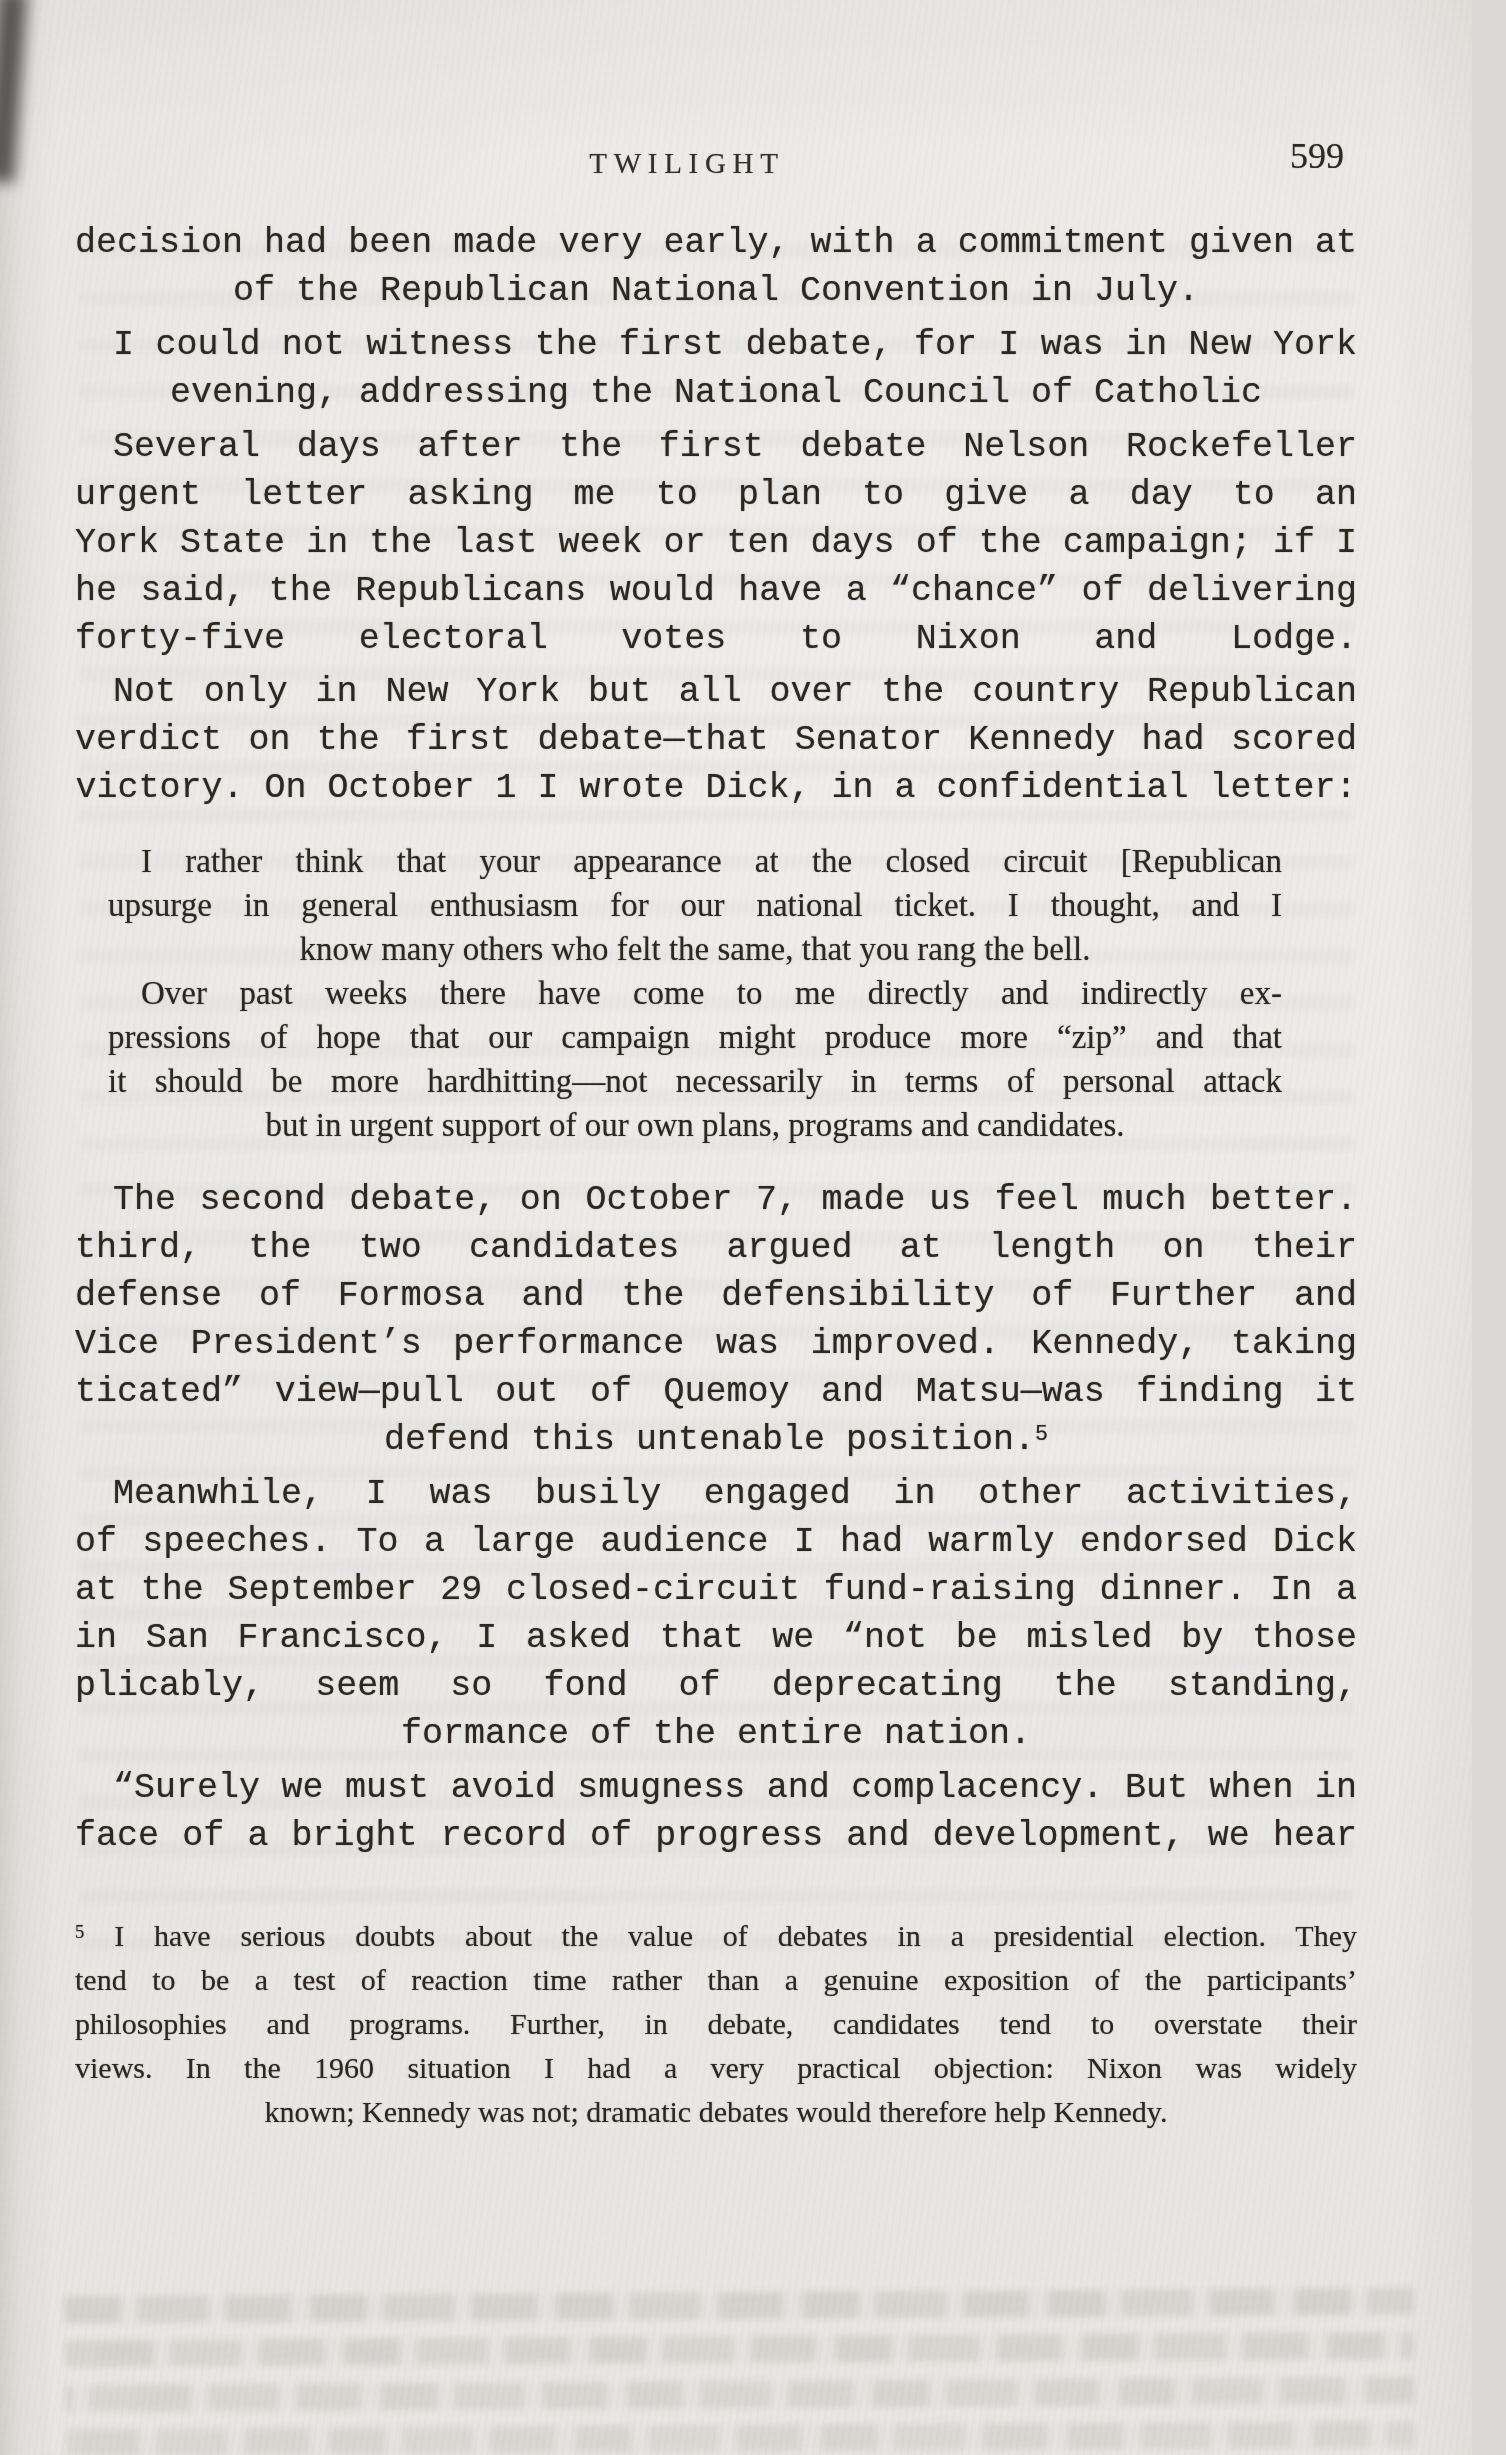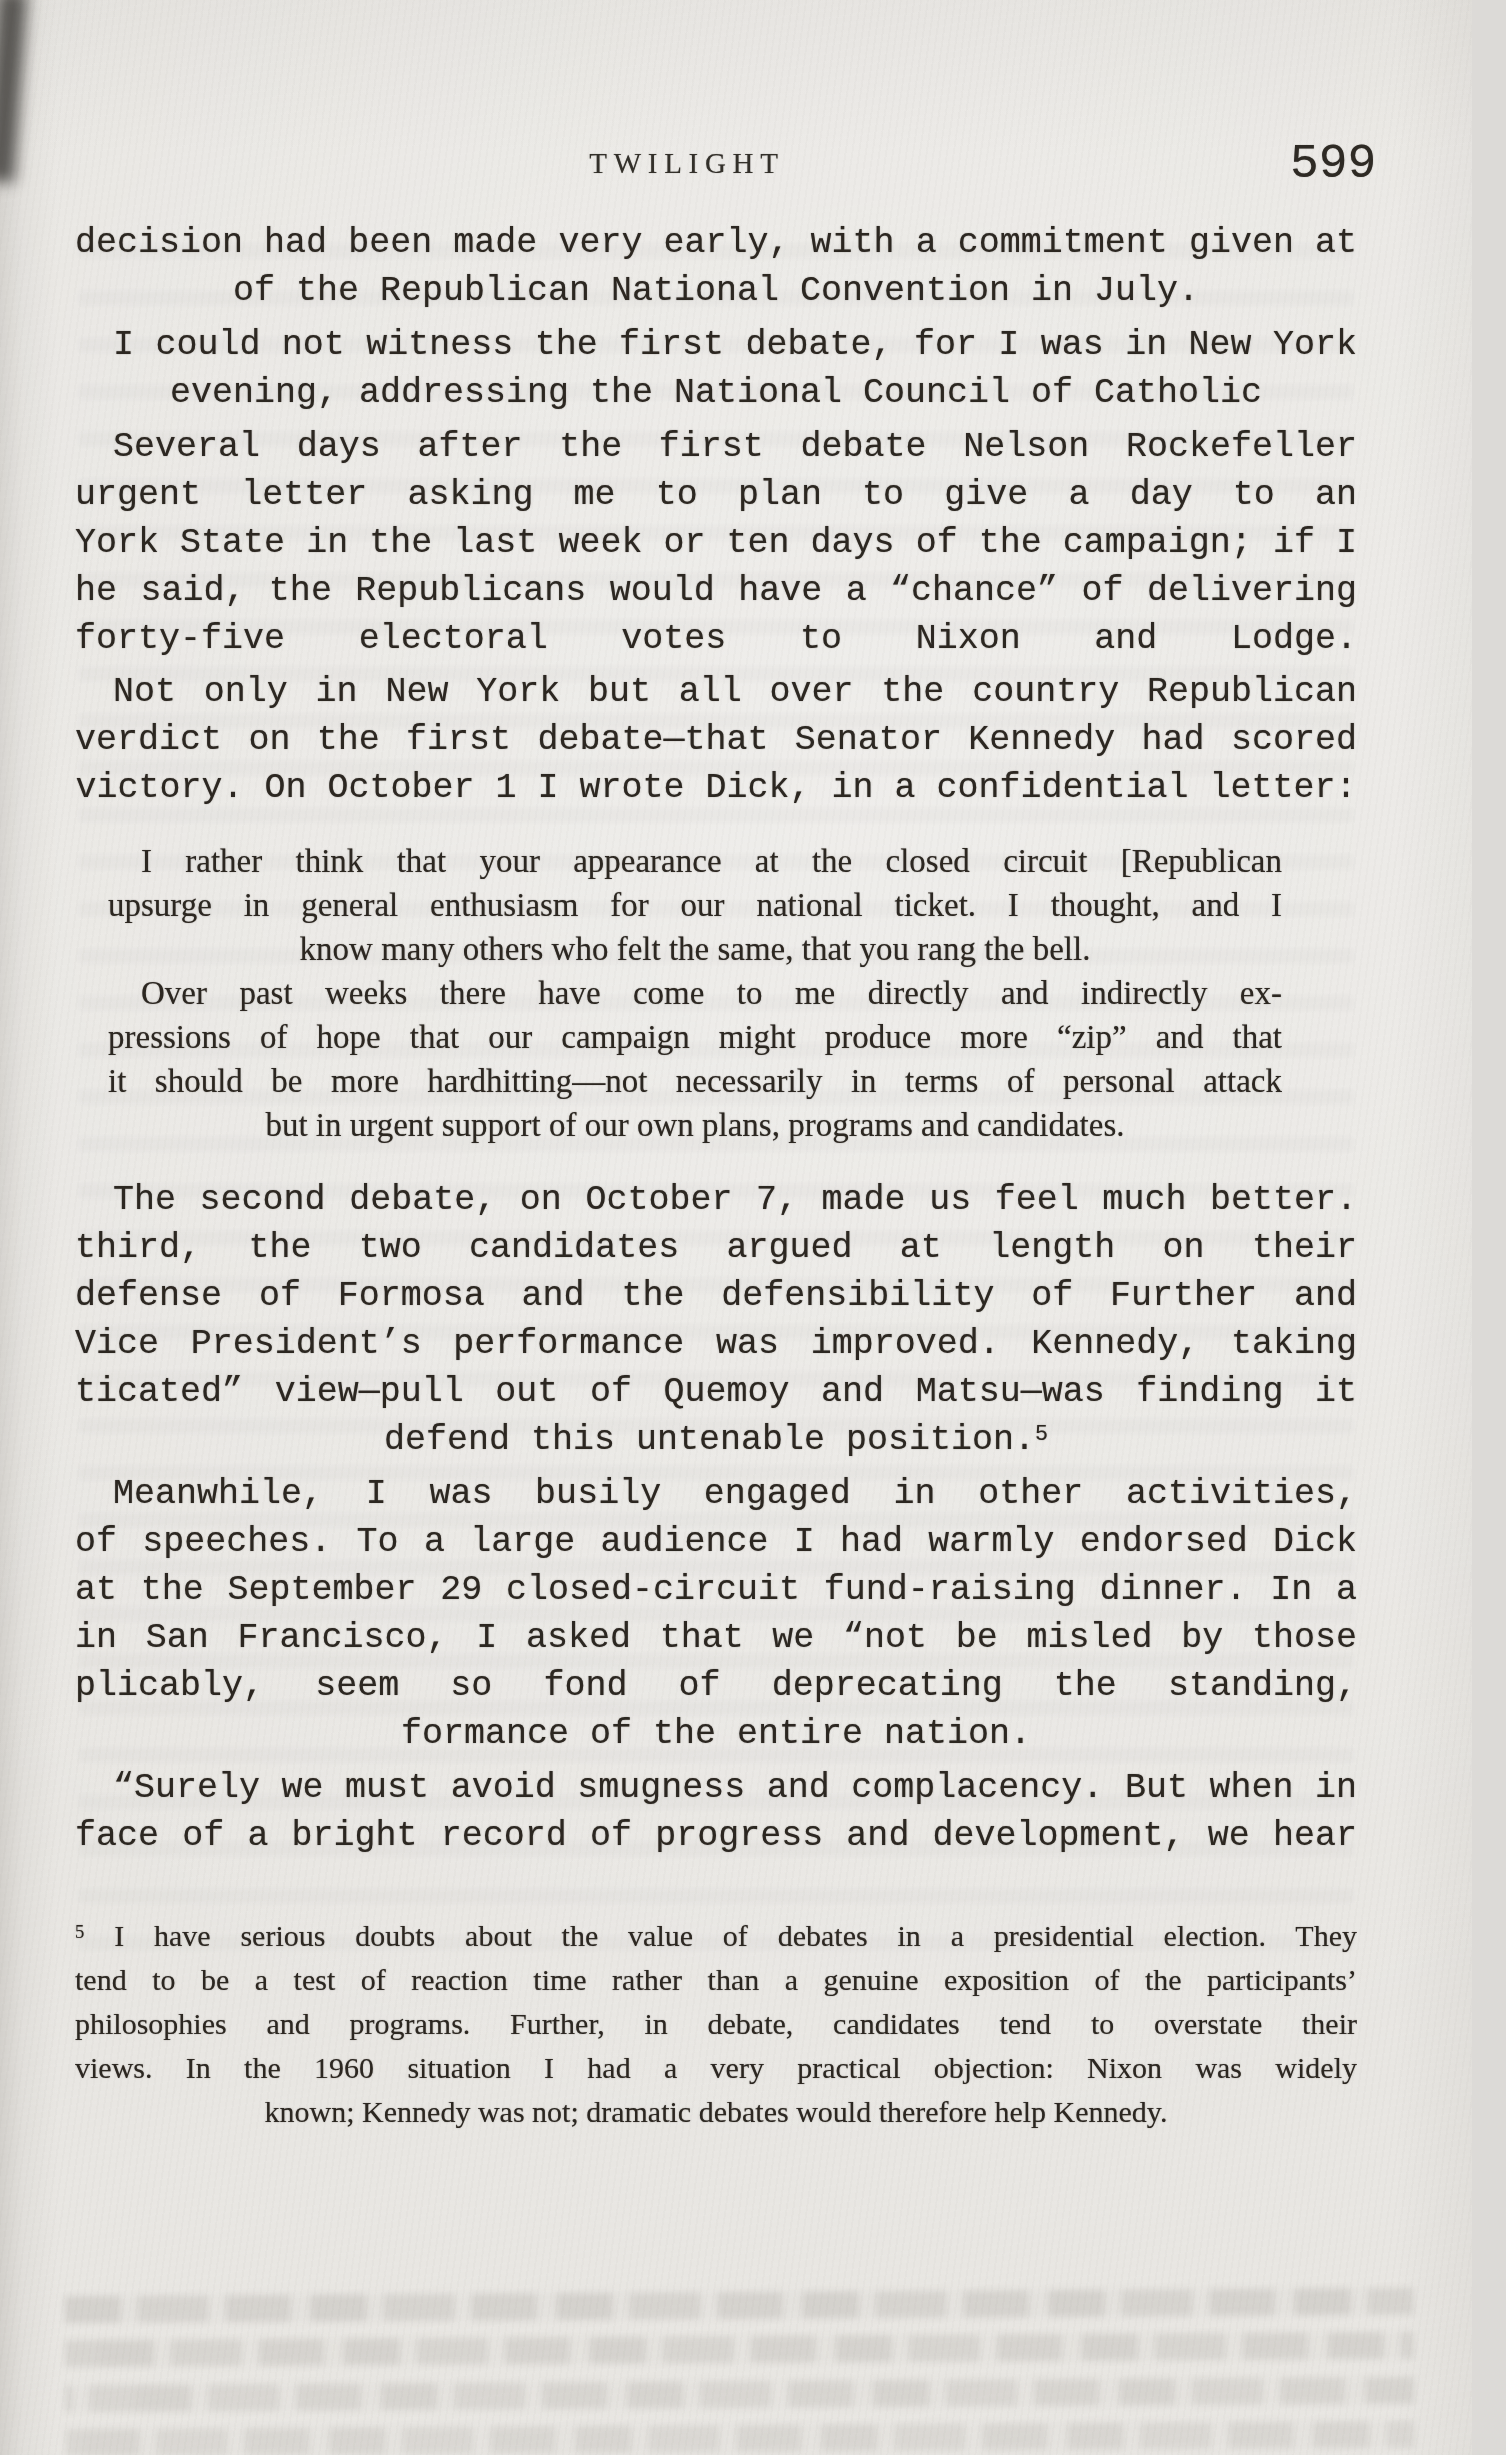--- a/index.html
+++ b/index.html
@@ -37,25 +37,24 @@
   
   .running-head {
     position: absolute; top: 144px; left: 0; width: 1374px;
     text-align: center;
     font-size: 29px; line-height: 38px;
     letter-spacing: 6.7px;
     color: #33302a;
     text-shadow: 0 0 1px rgba(51,48,42,0.55);
   }
   .folio {
-    position: absolute; top: 142px; left: 1290px;
-    font-size: 48px; line-height: 44px;
+    position: absolute; top: 134px; left: 1290px;
+    font-size: 36px; line-height: 44px;
     color: #2e2a24;
     text-shadow: 0 0 1px rgba(46,42,36,0.5);
-    font-family: Liberation Mono, monospace;
   }
   
   .body-text {
     position: absolute; left: 75px; top: 219px; width: 1282px;
     text-shadow: 0 0 1.2px rgba(44,39,33,0.55);
   }
   .block { margin: 0; }
   .block + .block { margin-top: 5.8px; }
   .para { font-size: 35px; line-height: 48px; font-family: Liberation Mono, monospace; }
   .para .line { height: 48px; }

